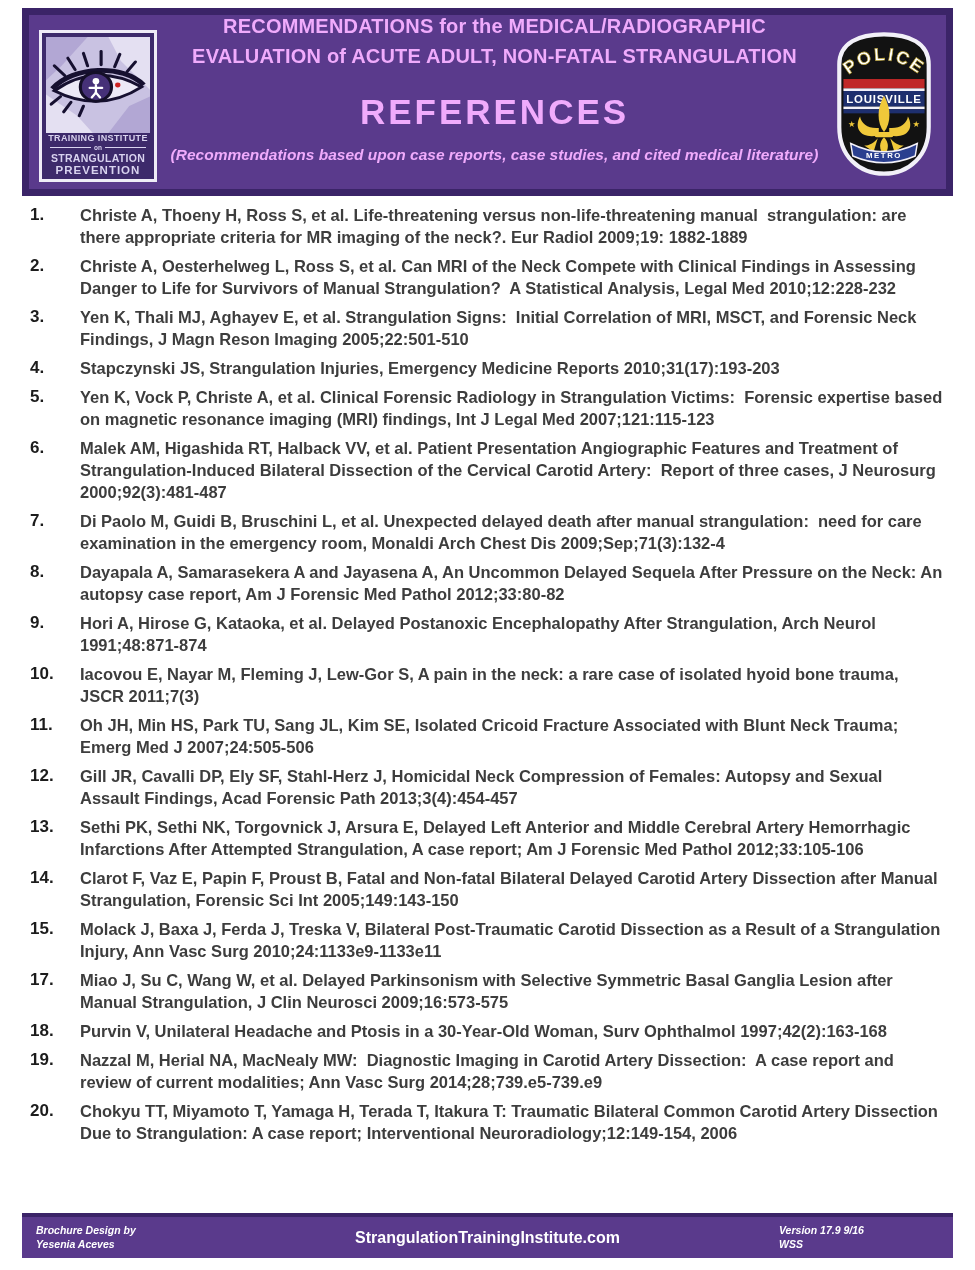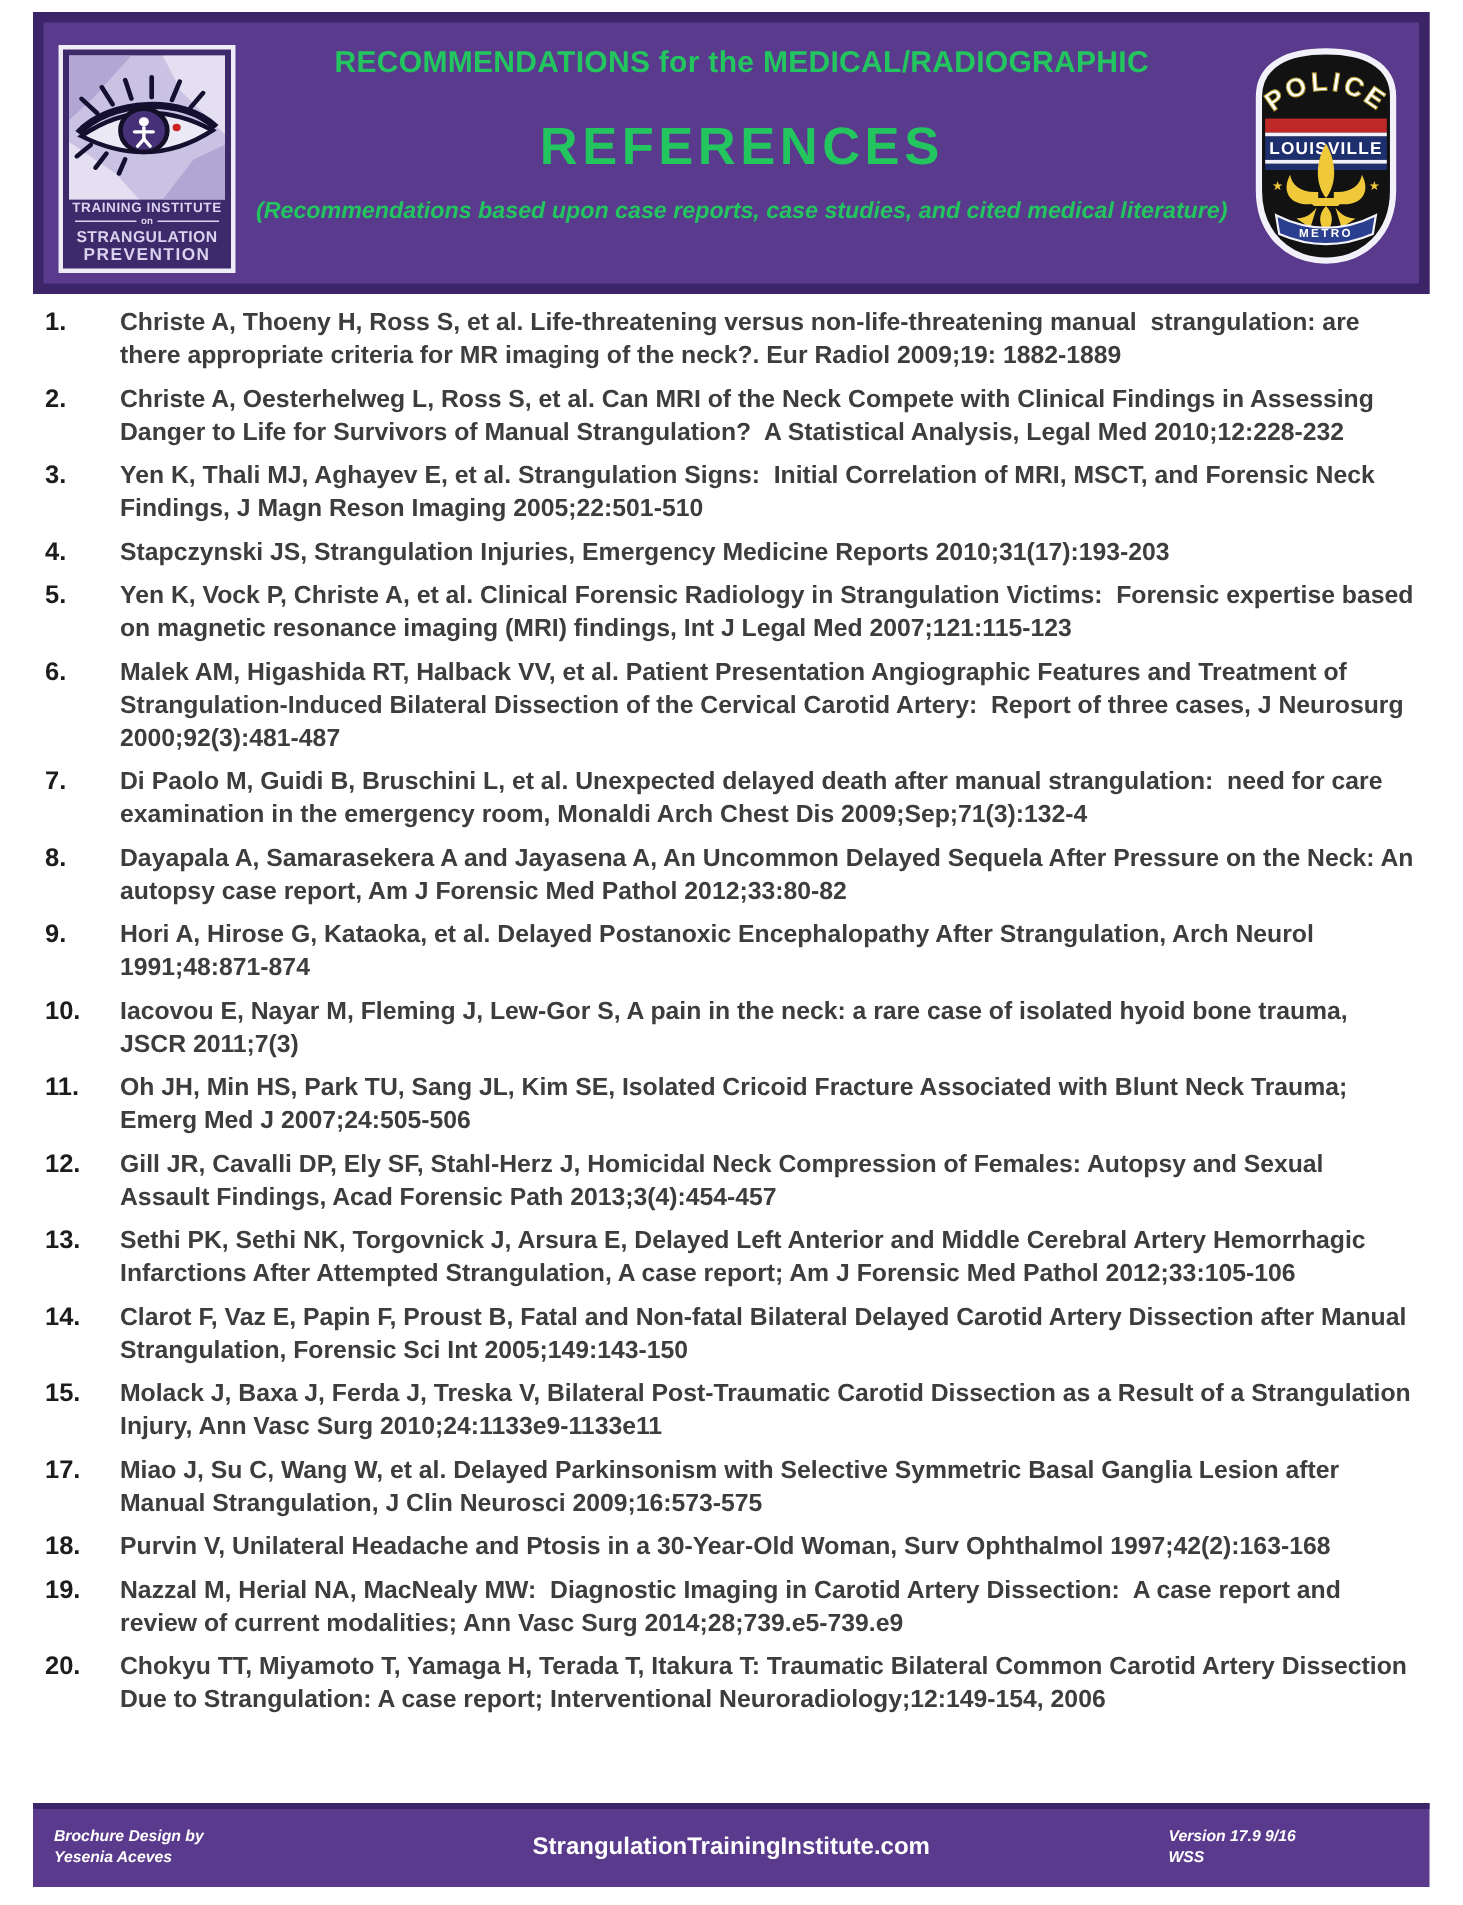--- a/index.html
+++ b/index.html
@@ -6,21 +6,21 @@
   html,body { width:975px; height:1270px; background:#ffffff; overflow:hidden;
               font-family:"Liberation Sans", sans-serif; }
   .page { position:relative; width:975px; height:1270px; background:#fff; }
 
   
   .header-band {
     position:absolute; left:22px; top:8px; width:931px; height:188px;
     background:#5a3a8c; border:7px solid #3b2468;
     display:flex; align-items:flex-start; padding:0 10px;
   }
-  .header-center { flex:1; text-align:center; color:#22c55e; padding-top:16px; }
+  .header-center { flex:1; text-align:center; color:#f0abfc; }
   .title-line { font-size:20px; font-weight:bold; letter-spacing:0.2px; }
   .title-line + .title-line { margin-top:7px; }
   .section-title { font-size:35px; font-weight:bold; letter-spacing:3px; margin-top:24px; }
   .subtitle { font-size:15.5px; font-weight:bold; font-style:italic; margin-top:14px; }
 
   
   .tisp-logo {
     width:118px; height:152px; margin-top:15px; flex:0 0 auto;
     background:#3d2a6b; border:3px solid #efecf7; padding:4px 4px 2px 4px;
     display:flex; flex-direction:column;
@@ -40,21 +40,21 @@
   
   .refs { position:absolute; left:30px; top:204px; width:915px; }
   .ref-row { display:flex; margin-bottom:7px; }
   .ref-num { width:50px; flex:0 0 auto; font-size:17px; font-weight:bold;
              color:#1c1c1c; line-height:22px; }
   .ref-text { flex:1; font-size:16.5px; line-height:22px; color:#3d3d3d;
               white-space:pre-wrap;font-weight:bold; }
 
   
   .footer-band {
-    position:absolute; left:22px; bottom:12px; width:931px; height:56px;
+    position:absolute; left:22px; bottom:12px; width:931px; height:45px;
     background:#5a3a8c; border-top:4px solid #3b2468;
     display:flex; align-items:center; padding:0 14px; color:#fff;
   }
   .footer-side { width:160px; font-size:10.5px; font-weight:bold; font-style:italic;
                  line-height:1.3; }
   .footer-right { text-align:left; }
   .footer-center { flex:1; text-align:center; font-size:16px; font-weight:bold; }
 </style>
 </head>
 <body>
@@ -98,20 +98,21 @@
         <div class="tisp-on">
             <span>on</span>
           </div>
         <div class="tisp-line3">STRANGULATION</div>
         <div class="tisp-line4">PREVENTION</div>
       </div>
     </div>
 
     <div class="header-center">
       <div class="title-line">RECOMMENDATIONS for the MEDICAL/RADIOGRAPHIC</div>
+      <div class="title-line">EVALUATION of ACUTE ADULT, NON-FATAL STRANGULATION</div>
       <div class="section-title">REFERENCES</div>
       <div class="subtitle">(Recommendations based upon case reports, case studies, and cited medical literature)</div>
     </div>
 
     <svg class="lpd-badge" viewBox="0 0 100 140">
       <path d="M50,3 C74,3 93,11 93,32 L93,92 C93,120 74,137 50,137 C26,137 7,120 7,92 L7,32 C7,11 26,3 50,3 Z" fill="#121212" stroke="#f2f0f8" stroke-width="4"></path>
       <defs>
           <path id="polArc" d="M16,42 Q50,14 84,42" fill="none"></path>
         </defs>
       <text font-family="Liberation Sans, sans-serif" font-size="17" font-weight="bold" fill="#ffffff" stroke="#b59a2a" stroke-width="0.6" letter-spacing="2">

